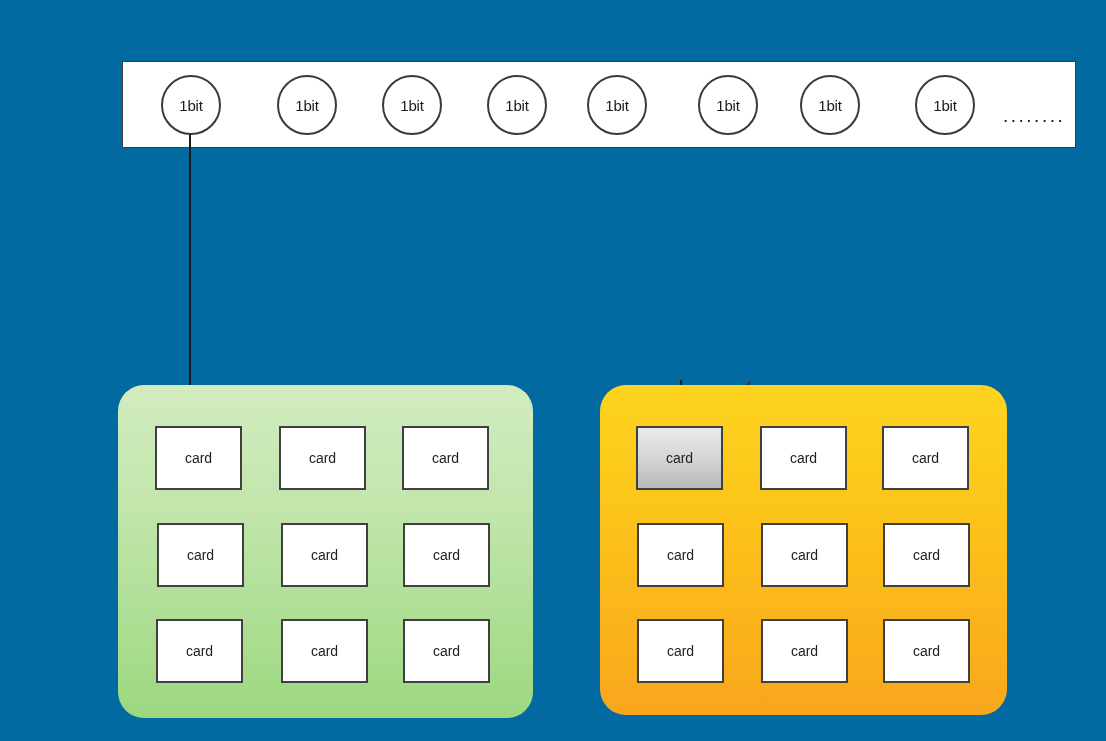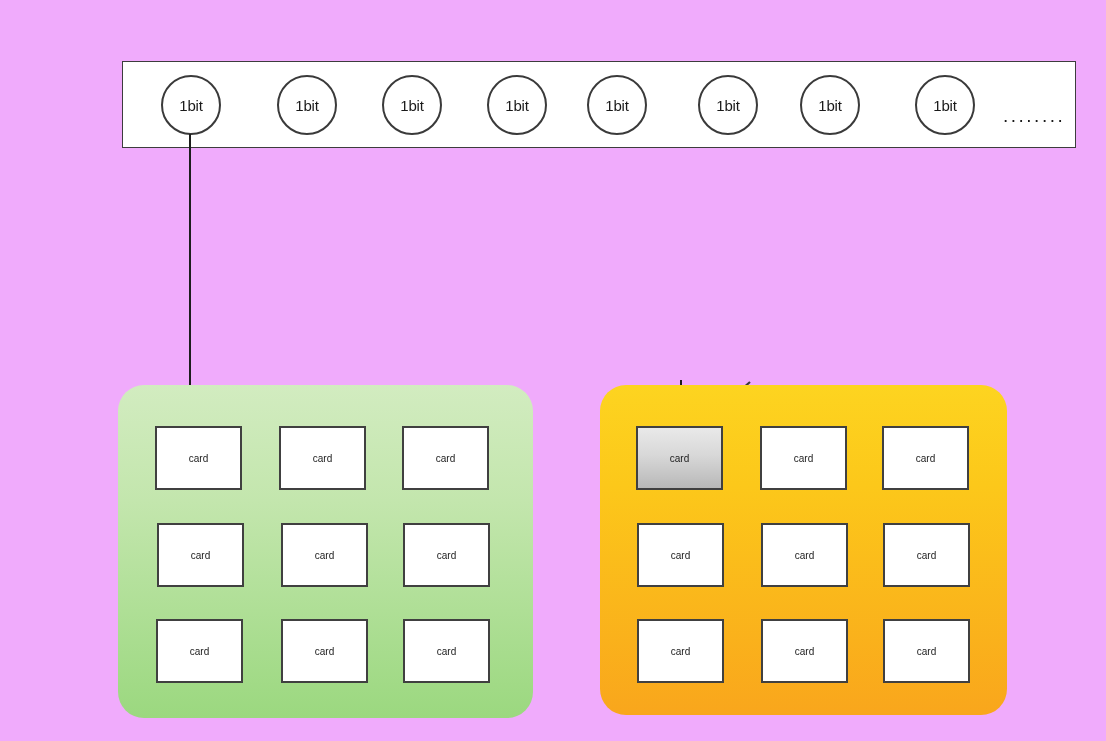--- a/index.html
+++ b/index.html
@@ -4,21 +4,21 @@
 <style>
   html, body {
     margin: 0;
     padding: 0;
     background: #000000;
   }
   #canvas {
     position: relative;
     width: 1106px;
     height: 741px;
-    background: #f0abfc;
+    background: #0369a1;
     overflow: hidden;
     font-family: "Liberation Sans", sans-serif;
   }
 
   
   .bit-strip {
     position: absolute;
     left: 122px;
     top: 61px;
     width: 954px;
@@ -78,21 +78,21 @@
   .card {
     position: absolute;
     width: 87px;
     height: 64px;
     border: 2px solid #404040;
     background: #ffffff;
     box-sizing: border-box;
     display: flex;
     align-items: center;
     justify-content: center;
-    font-size: 10px;
+    font-size: 14px;
     color: #222222;
   }
   .card.selected {
     background: linear-gradient(to bottom, #e9e9e9 0%, #d8d8d8 45%, #b8b8b8 100%);
   }
 
   
   .conn-line {
     position: absolute;
     background: #1d1d1d;

